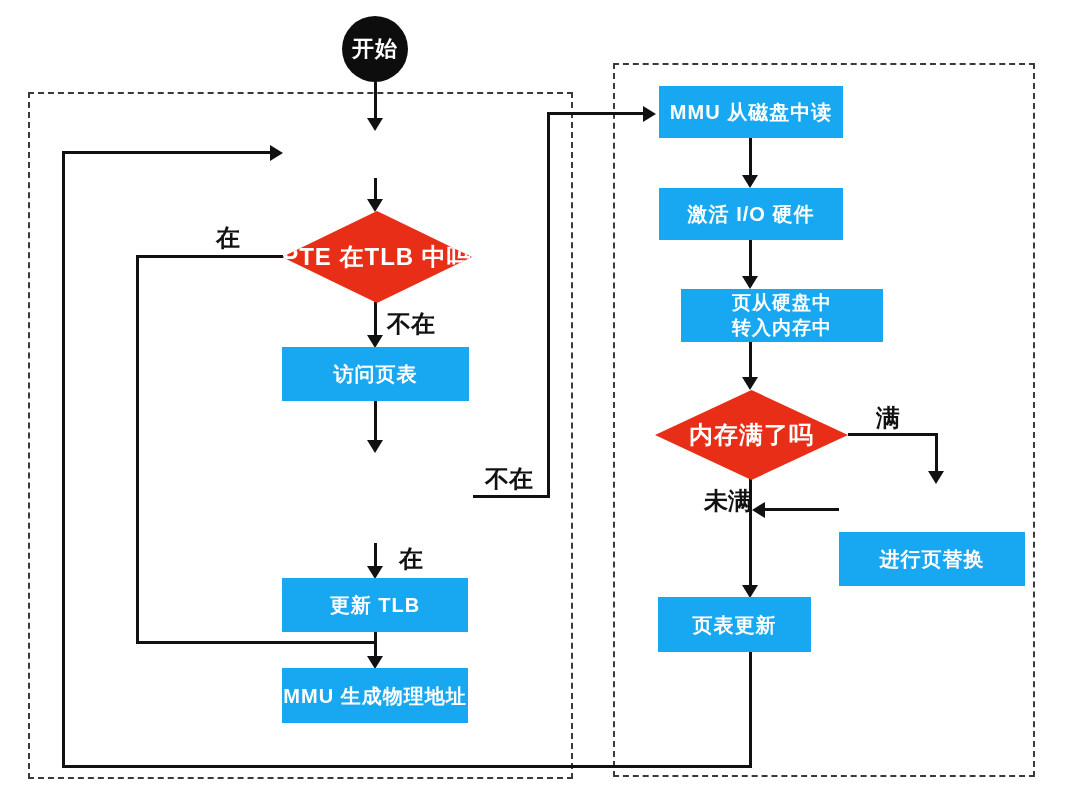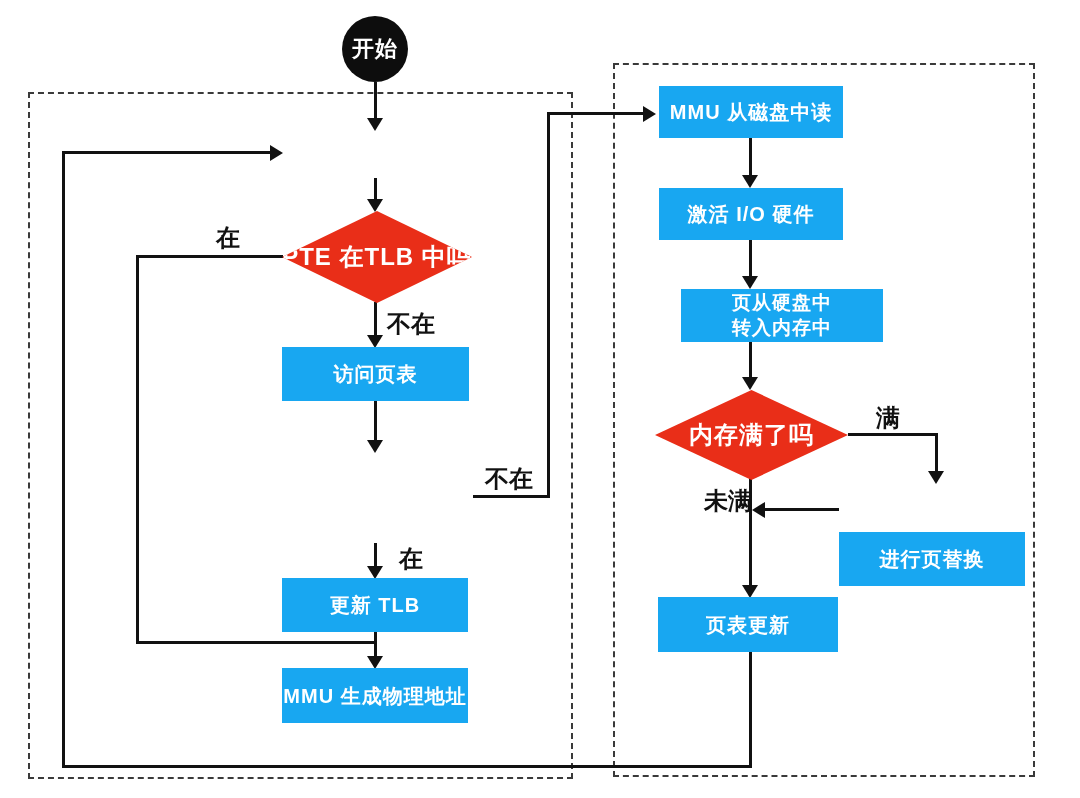--- a/index.html
+++ b/index.html
@@ -157,21 +157,21 @@
 
   <div class="node process" style="left:659px; top:86px; width:184px; height:52px;">MMU 从磁盘中读</div>
 
   <div class="node process" style="left:681px; top:289px; width:202px; height:53px; font-size:19px;">页从硬盘中
 转入内存中</div>
 
   <div class="node decision" style="left:655px; top:390px; width:193px; height:90px;">内存满了吗</div>
 
   <div class="node process" style="left:839px; top:484px; width:186px; height:54px;margin-top:48px;">进行页替换</div>
 
-  <div class="node process" style="left:658px; top:597px; width:180px; height:55px;">页表更新</div>
+  <div class="node process" style="left:658px; top:597px; width:153px; height:55px;">页表更新</div>
 
   <div class="edge-label" style="left:216px; top:222px;">在</div>
   <div class="edge-label" style="left:387px; top:308px;">不在</div>
   <div class="edge-label" style="left:485px; top:463px;">不在</div>
   <div class="edge-label" style="left:399px; top:543px;">在</div>
   <div class="edge-label" style="left:876px; top:402px;">满</div>
   <div class="edge-label" style="left:704px; top:485px;">未满</div>
 
 </div>
 

